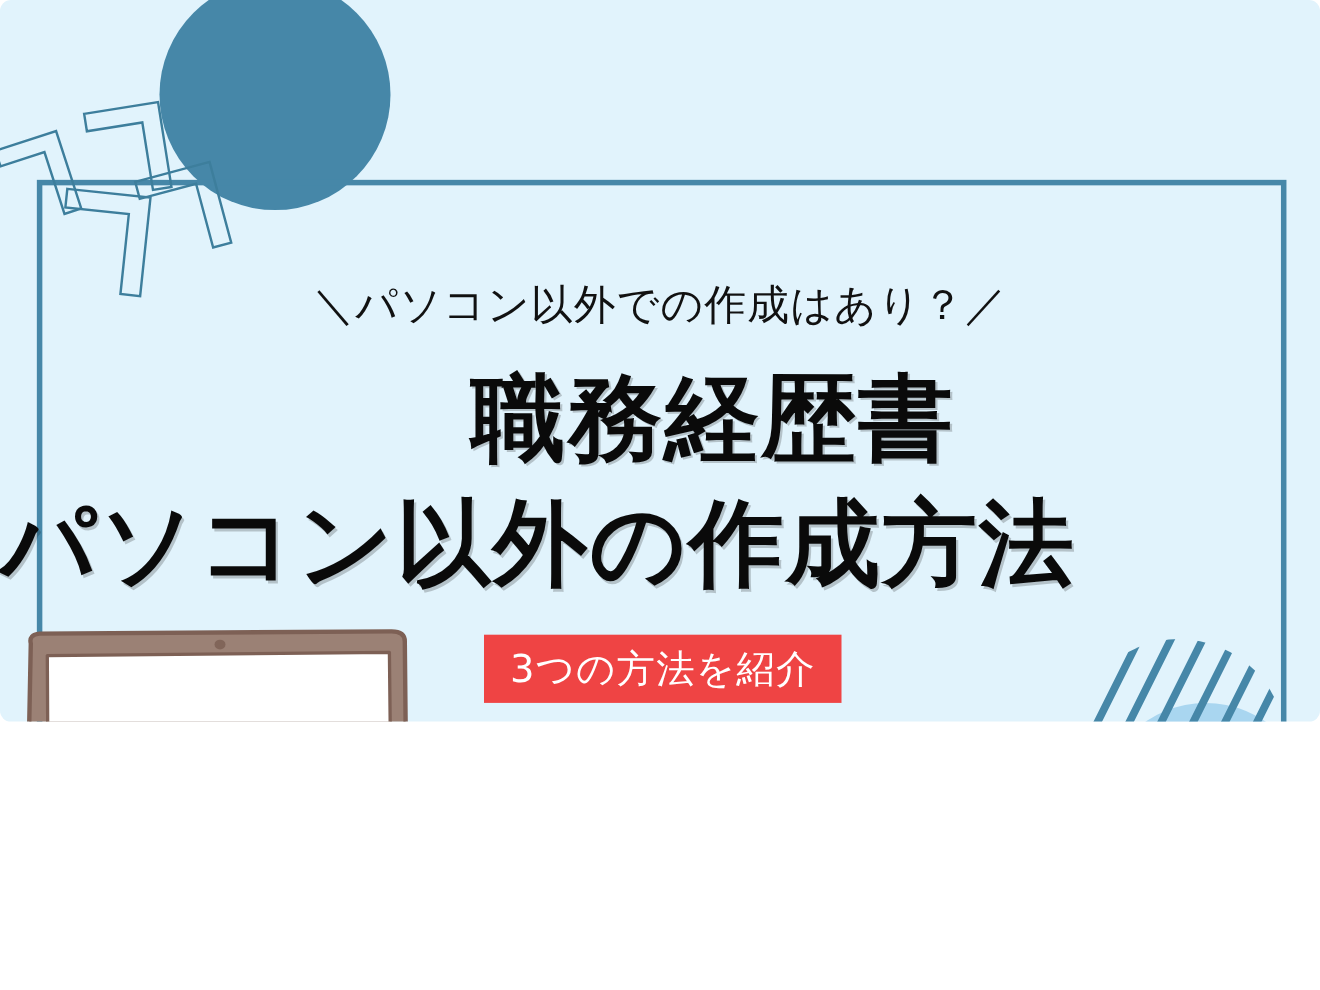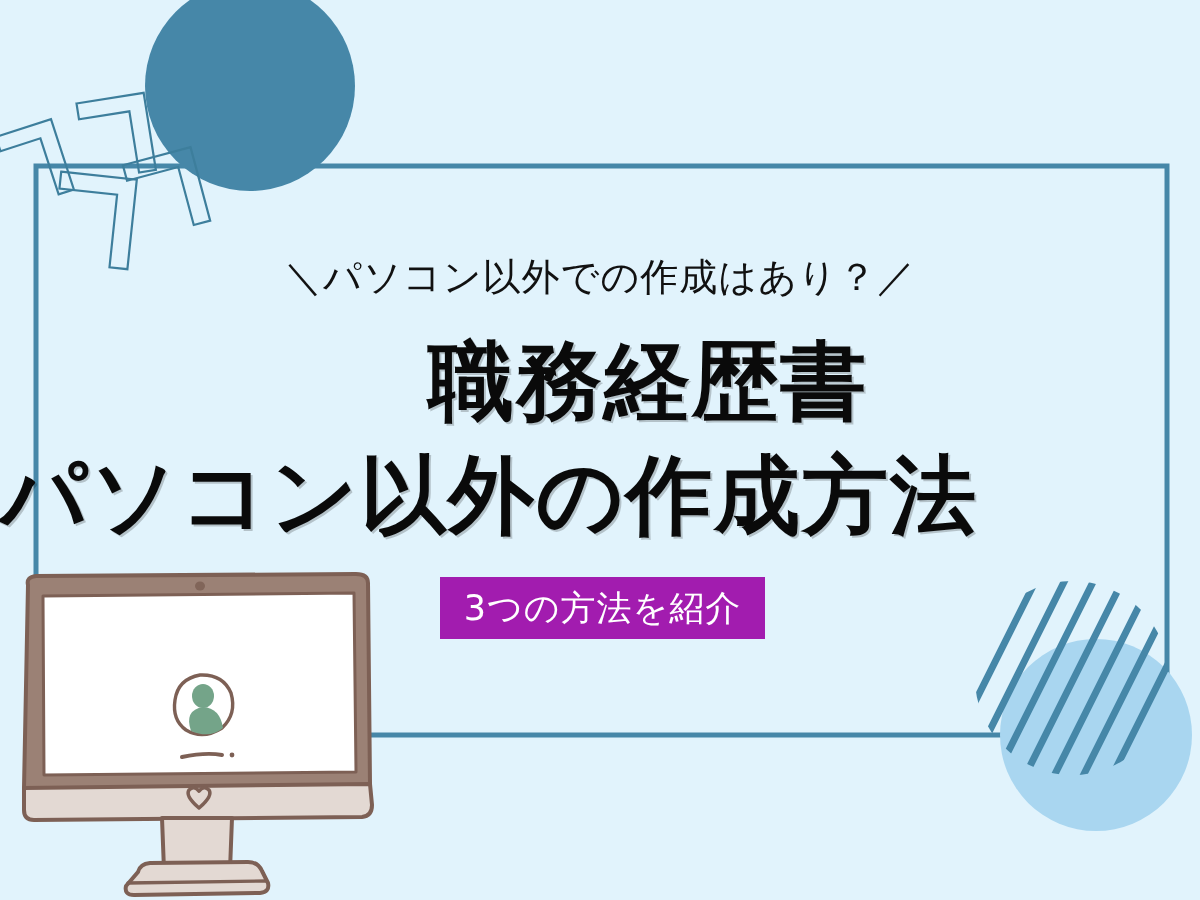--- a/index.html
+++ b/index.html
@@ -9,23 +9,24 @@
   body {
     width: 1200px;
     height: 900px;
     overflow: hidden;
     font-family: "Liberation Sans", sans-serif;
   }
 
   #banner {
     position: relative;
     width: 1200px;
-    height: 900px;
+    height: 656px;
     background: #e1f3fc;
     overflow: hidden;
+    border-radius: 10px;
   }
 
   
   .deco-svg {
     position: absolute;
     left: 0;
     top: 0;
     width: 1200px;
     height: 900px;
     pointer-events: none;
@@ -89,21 +90,21 @@
     white-space: nowrap;
     text-shadow: 2px 2px 0 rgba(0,0,0,0.20);
   }
 
   #badge {
     position: absolute;
     left: 440px;
     top: 577px;
     width: 325px;
     height: 62px;
-    background: #a21caf;
+    background: #ef4444;
     display: flex;
     align-items: center;
     justify-content: center;
   }
   #badge-label {
     font-family: "DejaVu Sans", "Liberation Sans", sans-serif;
     font-size: 35px;
     font-weight: 400;
     color: #ffffff;
     letter-spacing: 1px;

